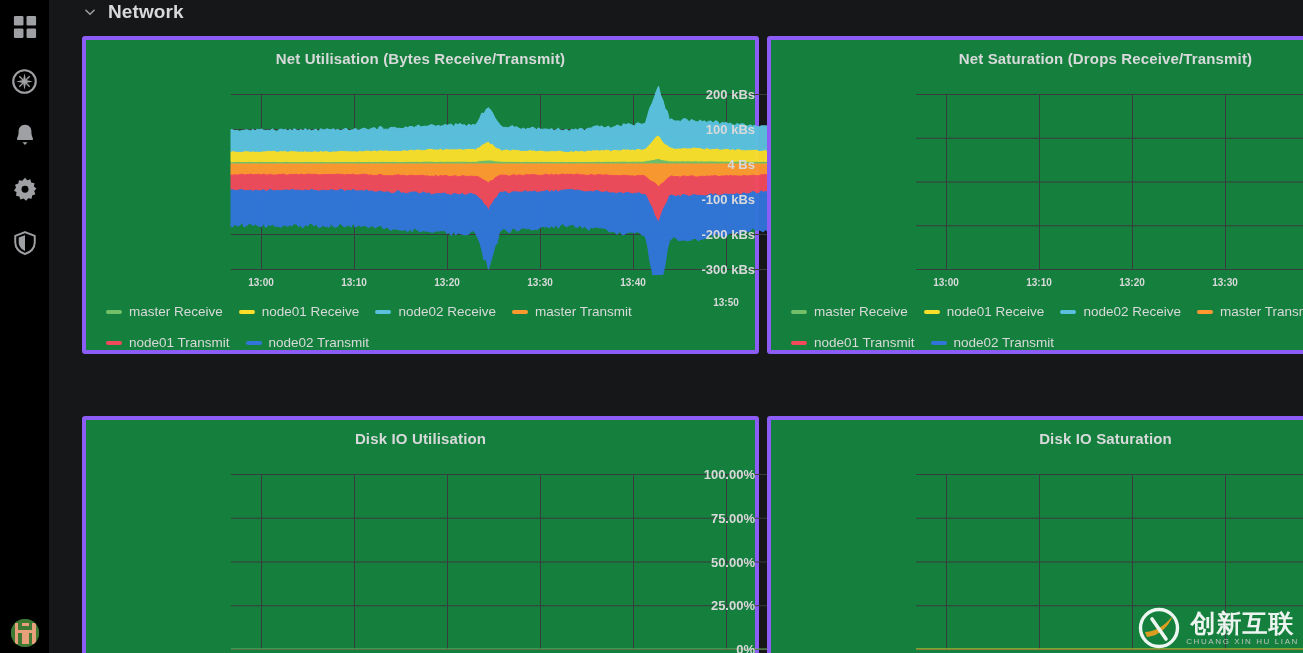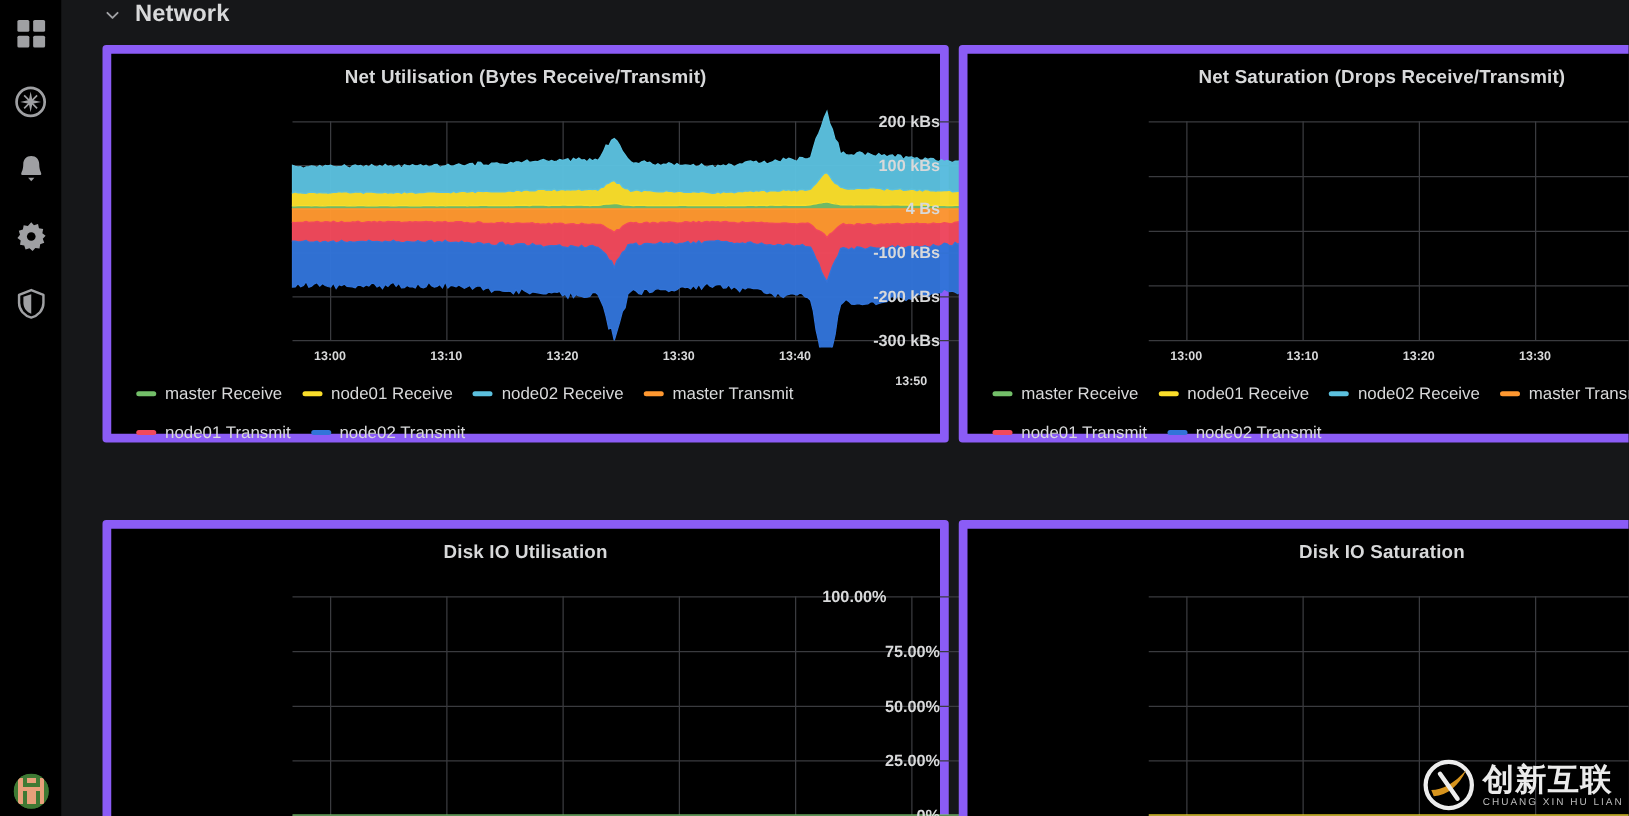--- a/index.html
+++ b/index.html
@@ -50,22 +50,22 @@
   .row-header .chev {
     width:16px; height:16px; margin-right:10px;
     display:flex; align-items:center; justify-content:center;
     color:#9fa0a3;
   }
   #row-network { position:absolute; left:0; top:-4px; }
   #row-diskio  { position:absolute; left:0; top:374px; }
 
   .panel {
     position:absolute;
-    background:#000000;
-    border:7px solid #8b5cf6;
+    background:#15803d;
+    border:4px solid #8b5cf6;
     border-radius:3px;
   }
   .panel-title {
     text-align:center;
     color:#d8d9da;
     font-size:15px; font-weight:600;
     padding-top:10px;
     letter-spacing:.15px;
   }
 
@@ -110,20 +110,21 @@
     width:16px; height:4px; border-radius:2px;
     margin-right:7px; flex:none;
   }
 
   
   #watermark {
     position:absolute; right:4px; bottom:2px;
     display:flex; align-items:center;
     pointer-events:none;
     opacity:.93;
+    text-align:center;
   }
   #watermark .wm-logo {
     width:46px; height:46px; position:relative; margin-right:4px;
   }
   #watermark .wm-text { display:flex; flex-direction:column; line-height:1; }
   #watermark .wm-cn {
     color:#fdfdfd; font-size:25px; font-weight:700;
     letter-spacing:1px;
     font-family:"DejaVu Sans", sans-serif;
   }
@@ -338,21 +339,21 @@
             <line x1="145" x2="710" y1="153.75" y2="153.75" stroke="#3a3b3f" stroke-width="1"></line>
             <line x1="145" x2="710" y1="197.5" y2="197.5" stroke="#3a3b3f" stroke-width="1"></line>
             <line x1="175.5" x2="175.5" y1="22" y2="197" stroke="#3a3b3f" stroke-width="1"></line>
             <line x1="268.5" x2="268.5" y1="22" y2="197" stroke="#3a3b3f" stroke-width="1"></line>
             <line x1="361.5" x2="361.5" y1="22" y2="197" stroke="#3a3b3f" stroke-width="1"></line>
             <line x1="454.5" x2="454.5" y1="22" y2="197" stroke="#3a3b3f" stroke-width="1"></line>
             <line x1="547.5" x2="547.5" y1="22" y2="197" stroke="#3a3b3f" stroke-width="1"></line>
             <line x1="640.5" x2="640.5" y1="22" y2="197" stroke="#3a3b3f" stroke-width="1"></line>
             <path d="M145.00 197.00 L147.18 197.00 L149.36 197.00 L151.54 197.00 L153.73 197.00 L155.91 197.00 L158.09 197.00 L160.27 197.00 L162.45 197.00 L164.63 197.00 L166.81 197.00 L169.00 197.00 L171.18 197.00 L173.36 197.00 L175.54 197.00 L177.72 197.00 L179.90 197.00 L182.08 197.00 L184.27 197.00 L186.45 197.00 L188.63 197.00 L190.81 197.00 L192.99 197.00 L195.17 197.00 L197.36 197.00 L199.54 197.00 L201.72 197.00 L203.90 197.00 L206.08 197.00 L208.26 197.00 L210.44 197.00 L212.63 197.00 L214.81 197.00 L216.99 197.00 L219.17 197.00 L221.35 197.00 L223.53 197.00 L225.71 197.00 L227.90 197.00 L230.08 197.00 L232.26 197.00 L234.44 197.00 L236.62 197.00 L238.80 197.00 L240.98 197.00 L243.17 197.00 L245.35 197.00 L247.53 197.00 L249.71 197.00 L251.89 197.00 L254.07 197.00 L256.25 197.00 L258.44 197.00 L260.62 197.00 L262.80 197.00 L264.98 197.00 L267.16 197.00 L269.34 197.00 L271.53 197.00 L273.71 197.00 L275.89 197.00 L278.07 197.00 L280.25 197.00 L282.43 197.00 L284.61 197.00 L286.80 197.00 L288.98 197.00 L291.16 197.00 L293.34 197.00 L295.52 197.00 L297.70 197.00 L299.88 197.00 L302.07 197.00 L304.25 197.00 L306.43 197.00 L308.61 197.00 L310.79 197.00 L312.97 197.00 L315.15 197.00 L317.34 197.00 L319.52 197.00 L321.70 197.00 L323.88 197.00 L326.06 197.00 L328.24 197.00 L330.42 197.00 L332.61 197.00 L334.79 197.00 L336.97 197.00 L339.15 197.00 L341.33 197.00 L343.51 197.00 L345.69 197.00 L347.88 197.00 L350.06 197.00 L352.24 197.00 L354.42 197.00 L356.60 197.00 L358.78 197.00 L360.97 197.00 L363.15 197.00 L365.33 197.00 L367.51 197.00 L369.69 197.00 L371.87 197.00 L374.05 197.00 L376.24 197.00 L378.42 197.00 L380.60 197.00 L382.78 197.00 L384.96 197.00 L387.14 197.00 L389.32 197.00 L391.51 197.00 L393.69 197.00 L395.87 197.00 L398.05 197.00 L400.23 197.00 L402.41 197.00 L404.59 197.00 L406.78 197.00 L408.96 197.00 L411.14 197.00 L413.32 197.00 L415.50 197.00 L417.68 197.00 L419.86 197.00 L422.05 197.00 L424.23 197.00 L426.41 197.00 L428.59 197.00 L430.77 197.00 L432.95 197.00 L435.14 197.00 L437.32 197.00 L439.50 197.00 L441.68 197.00 L443.86 197.00 L446.04 197.00 L448.22 197.00 L450.41 197.00 L452.59 197.00 L454.77 197.00 L456.95 197.00 L459.13 197.00 L461.31 197.00 L463.49 197.00 L465.68 197.00 L467.86 197.00 L470.04 197.00 L472.22 197.00 L474.40 197.00 L476.58 197.00 L478.76 197.00 L480.95 197.00 L483.13 197.00 L485.31 197.00 L487.49 197.00 L489.67 197.00 L491.85 197.00 L494.03 197.00 L496.22 197.00 L498.40 197.00 L500.58 197.00 L502.76 197.00 L504.94 197.00 L507.12 197.00 L509.31 197.00 L511.49 197.00 L513.67 197.00 L515.85 197.00 L518.03 197.00 L520.21 197.00 L522.39 197.00 L524.58 197.00 L526.76 197.00 L528.94 197.00 L531.12 197.00 L533.30 197.00 L535.48 197.00 L537.66 197.00 L539.85 197.00 L542.03 197.00 L544.21 197.00 L546.39 197.00 L548.57 197.00 L550.75 197.00 L552.93 197.00 L555.12 197.00 L557.30 197.00 L559.48 197.00 L561.66 197.00 L563.84 197.00 L566.02 197.00 L568.20 197.00 L570.39 197.00 L572.57 197.00 L574.75 197.00 L576.93 197.00 L579.11 197.00 L581.29 197.00 L583.47 197.00 L585.66 197.00 L587.84 197.00 L590.02 197.00 L592.20 197.00 L594.38 197.00 L596.56 197.00 L598.75 197.00 L600.93 197.00 L603.11 197.00 L605.29 197.00 L607.47 197.00 L609.65 197.00 L611.83 197.00 L614.02 197.00 L616.20 197.00 L618.38 197.00 L620.56 197.00 L622.74 197.00 L624.92 197.00 L627.10 197.00 L629.29 197.00 L631.47 197.00 L633.65 197.00 L635.83 197.00 L638.01 197.00 L640.19 197.00 L642.37 197.00 L644.56 197.00 L646.74 197.00 L648.92 197.00 L651.10 197.00 L653.28 197.00 L655.46 197.00 L657.64 197.00 L659.83 197.00 L662.01 197.00 L664.19 197.00 L666.37 197.00 L668.55 197.00 L670.73 197.00 L672.92 197.00 L675.10 197.00 L677.28 197.00 L679.46 197.00 L681.64 197.00 L683.82 197.00 L686.00 197.00 L688.19 197.00 L690.37 197.00 L692.55 197.00 L694.73 197.00 L696.91 197.00 L699.09 197.00 L701.27 197.00 L703.46 197.00 L705.64 197.00 L707.82 197.00 L710.00 197.00 " fill="none" stroke="#73BF69" stroke-width="1.2" stroke-opacity="0.85"></path>
           </svg>
-          <div class="ytick" style="top: 22px; width: 137px; text-align: center;">100.00%</div>
+          <div class="ytick" style="top: 22px; width: 137px;">100.00%</div>
           <div class="ytick" style="top: 65.75px; width: 137px;">75.00%</div>
           <div class="ytick" style="top: 109.5px; width: 137px;">50.00%</div>
           <div class="ytick" style="top: 153.25px; width: 137px;">25.00%</div>
           <div class="ytick" style="top: 197px; width: 137px;">0%</div>
         </div>
     </div>
 
     <div id="panel-disk-sat" class="panel">
       <div class="panel-title">Disk IO Saturation</div>
       <div class="graph" style="position: absolute; left: 0px; top: 32px; width: 100%; height: 227px;">

